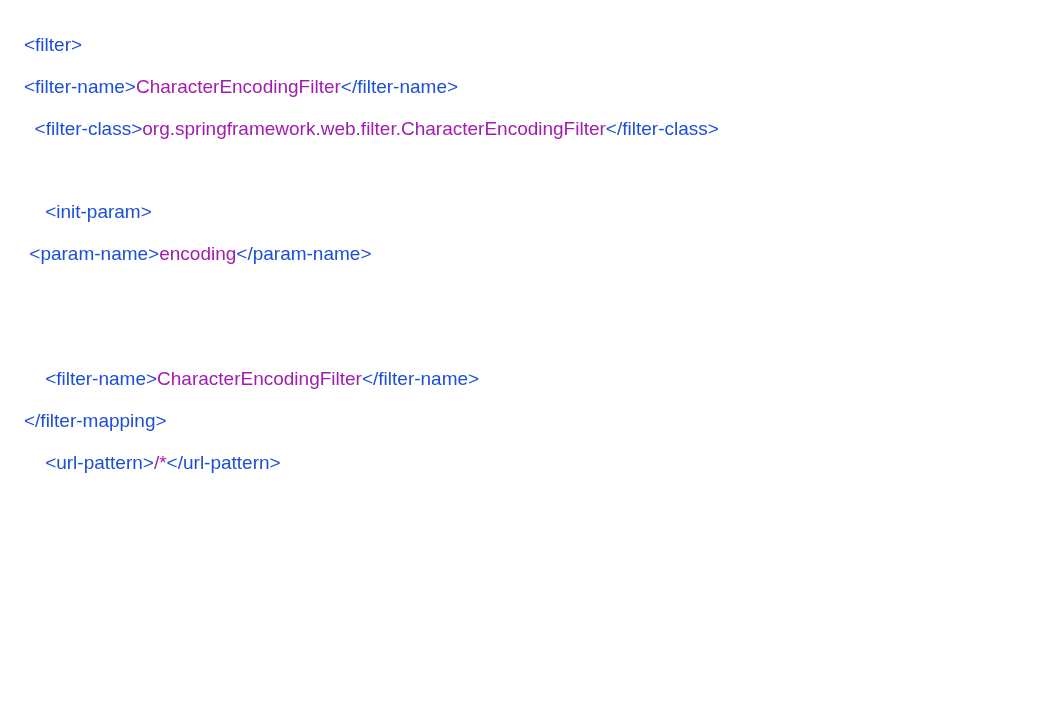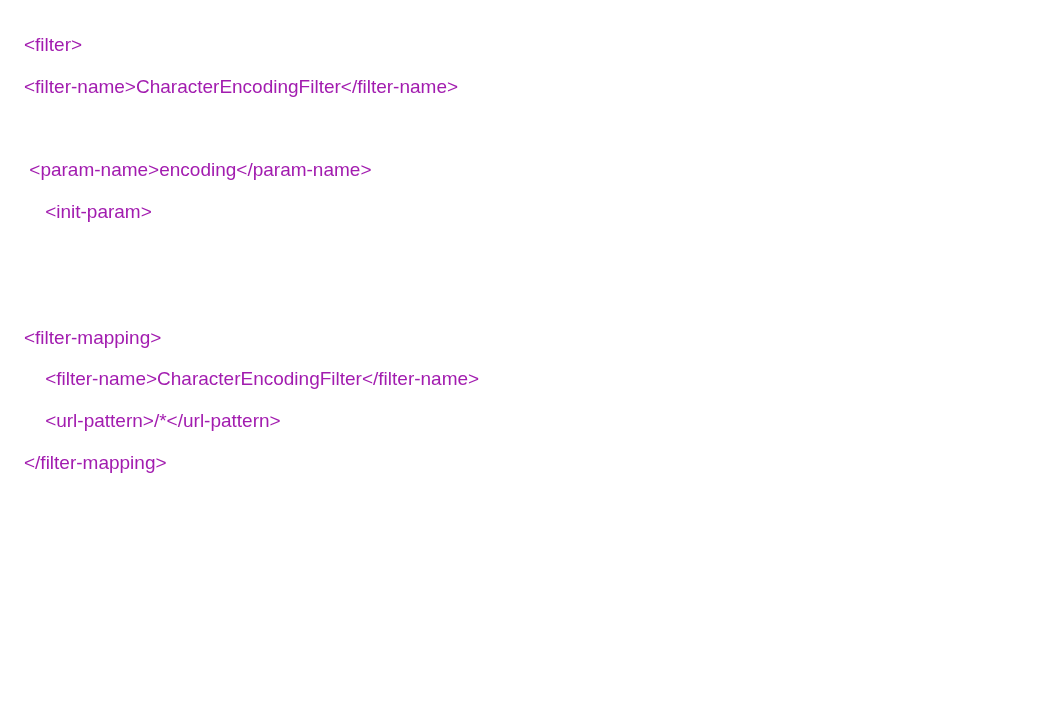--- a/index.html
+++ b/index.html
@@ -10,34 +10,34 @@
       margin: 0;
       width: 1049px;
       box-sizing: border-box;
       color: #800080;
       line-height: 2.2;
     }
     .line {
       white-space: pre;
     }
     .tag {
-      color: #a21caf;
+      color: #1d4ed8;
     }
     .text {
       color: #a21caf;
     }
   </style>
 </head>
 <body>
 
 <div id="code-block">
     <div class="line"><span class="tag">&lt;filter&gt;</span></div>
     <div class="line"><span class="tag">&lt;filter-name&gt;</span><span class="text">CharacterEncodingFilter</span><span class="tag">&lt;/filter-name&gt;</span></div>
+    <div class="line">  <span class="tag">&lt;filter-class&gt;</span><span class="text">org.springframework.web.filter.CharacterEncodingFilter</span><span class="tag">&lt;/filter-class&gt;</span></div>
     <div class="line">&nbsp;</div>
+    <div class="line">    <span class="tag">&lt;init-param&gt;</span></div>
     <div class="line"> <span class="tag">&lt;param-name&gt;</span><span class="text">encoding</span><span class="tag">&lt;/param-name&gt;</span></div>
-    <div class="line">    <span class="tag">&lt;init-param&gt;</span></div>
     <div class="line">&nbsp;</div>
     <div class="line">&nbsp;</div>
-    <div class="line"><span class="tag">&lt;filter-mapping&gt;</span></div>
     <div class="line">    <span class="tag">&lt;filter-name&gt;</span><span class="text">CharacterEncodingFilter</span><span class="tag">&lt;/filter-name&gt;</span></div>
+    <div class="line"><span class="tag">&lt;/filter-mapping&gt;</span></div>
     <div class="line">    <span class="tag">&lt;url-pattern&gt;</span><span class="text">/*</span><span class="tag">&lt;/url-pattern&gt;</span></div>
-    <div class="line"><span class="tag">&lt;/filter-mapping&gt;</span></div>
   </div>
 
 </body></html>

